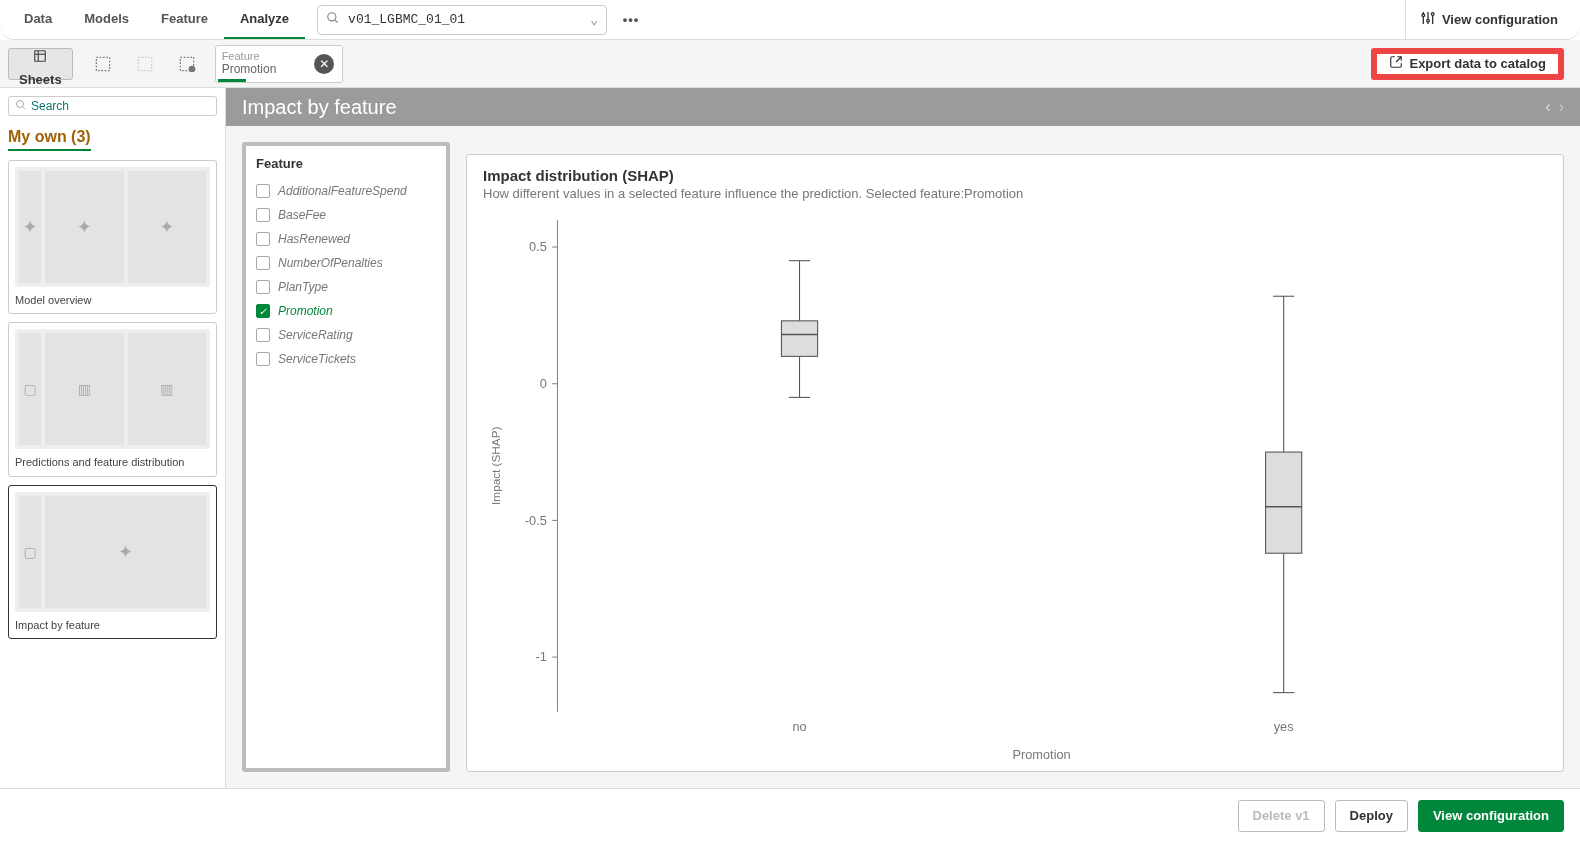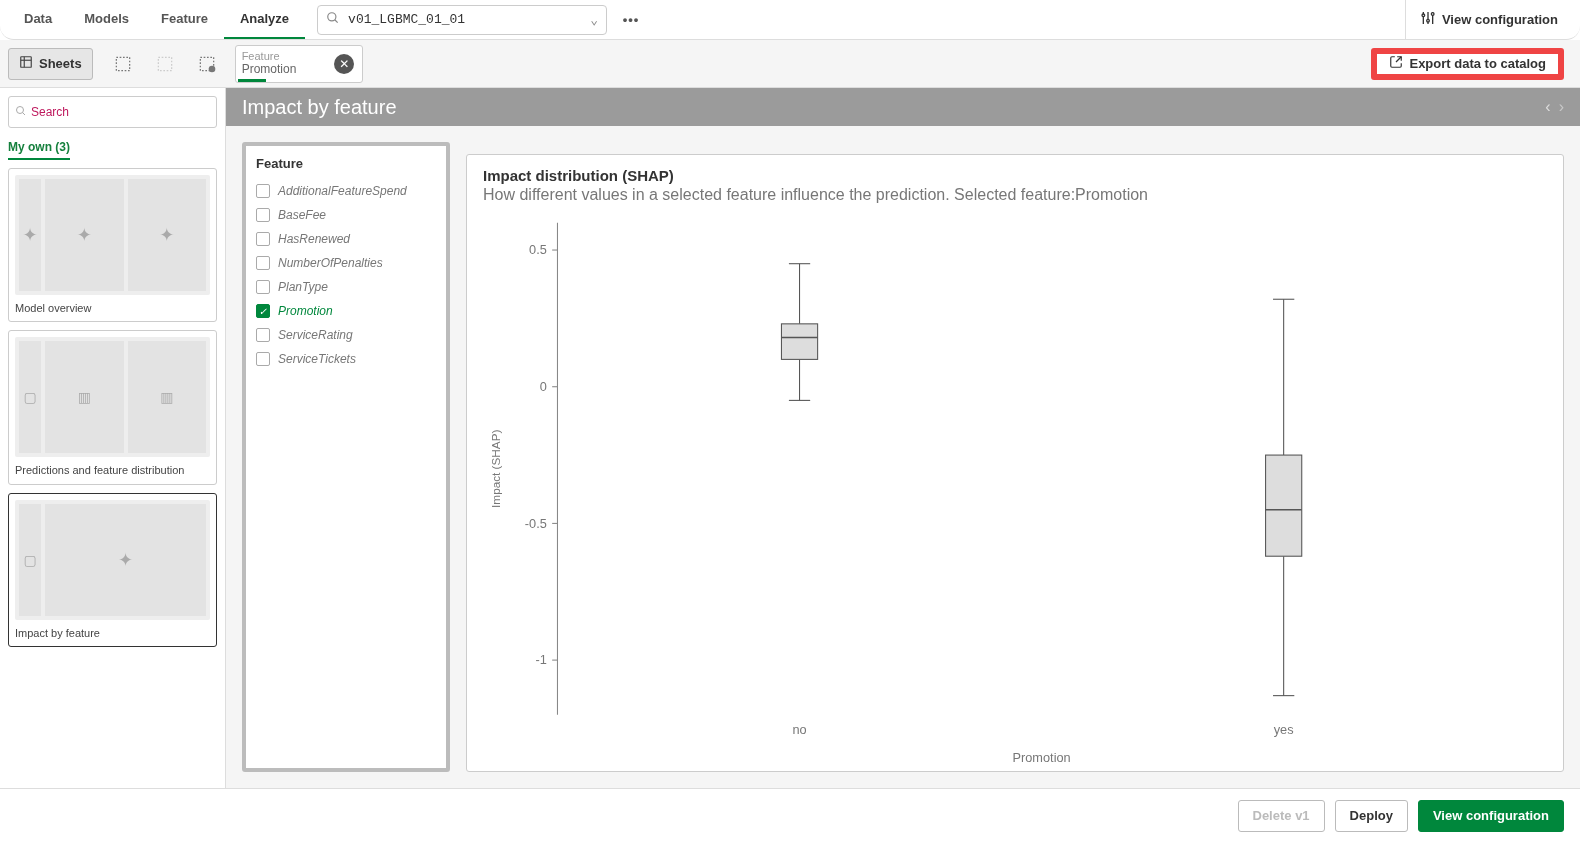--- a/index.html
+++ b/index.html
@@ -15,36 +15,36 @@
   .version-pill .sicon { color: #888; margin-right: 8px; }
   .version-pill .vtxt { flex: 1; }
   .version-pill .chev { color: #888; }
   .more-btn { margin-left: 10px; width: 28px; height: 28px; display: flex; align-items: center; justify-content: center; color: #555; cursor: pointer; font-weight: 700; letter-spacing: 1px;}
   .spacer { flex: 1; }
   .config-btn { display: flex; align-items: center; gap: 6px; padding: 0 14px; height: 100%; border-left: 1px solid #ddd; cursor: pointer; font-weight: 600; color:#333;}
   .sliders-icon { display:inline-block; }
 
   
   .toolrow { height: 48px; background: #f5f5f5; border-bottom: 1px solid #ddd; display: flex; align-items: center; }
-  .sheets-btn { margin-left: 8px; height: 32px; display: flex; align-items: center; gap: 6px; padding: 0 10px; border: 1px solid #bbb; border-radius: 3px; background: #e6e6e6; cursor: pointer; font-weight:600; }
+  .sheets-btn { margin-left: 8px; height: 32px; display: flex; align-items: center; gap: 6px; padding: 0 10px; border: 1px solid #bbb; border-radius: 3px; background: #e6e6e6; cursor: pointer; font-weight:600;flex-direction:column; }
   .sel-row { display:flex; align-items:center; gap:10px; margin-left:6px; padding:0 8px; }
   .sel-btn { width:32px; height:32px; display:flex; align-items:center; justify-content:center; color:#777; cursor:pointer; }
   .sel-btn.dis { color:#bbb; cursor:default; }
   .feature-chip { margin-left: 4px; height: 38px; background:#fff; border:1px solid #ccc; border-radius:3px; display:flex; align-items:center; padding:0 8px 0 6px; gap:8px; position:relative;}
   .feature-chip .flabel { font-size:11px; color:#999; line-height:1; }
   .feature-chip .fval { font-size:12px; color:#666; }
   .feature-chip .fx { width:20px;height:20px;border-radius:50%;background:#555;color:#fff;display:flex;align-items:center;justify-content:center;font-size:12px;cursor:pointer;margin-left:30px;}
   .feature-chip .bar {position:absolute;bottom:0;left:2px;width:28px;height:3px;background:#00873c;}
   .export-btn { margin-left: auto; margin-right: 16px; height:32px; border:6px solid #ef4444; border-radius:3px; background:#fff; display:flex; align-items:center; gap:6px; padding:0 12px; cursor:pointer; font-weight:600;}
 
   
   .body { flex:1; display:flex; min-height:0; }
   .sidebar { width:226px; border-right:1px solid #ddd; padding:8px; display:flex; flex-direction:column; gap:8px; background:#fff; }
-  .search-box { height:32px; border:1px solid #ccc; border-radius:3px; display:flex; align-items:center; padding:0 6px; color:#be185d; gap:4px;}
-  .sheet-group-title { font-size:12px; color:#15803d; padding:4px 0; border-bottom:2px solid transparent; display:inline-block; font-weight:600;}
+  .search-box { height:20px; border:1px solid #ccc; border-radius:3px; display:flex; align-items:center; padding:0 6px; color:#0f766e; gap:4px;}
+  .sheet-group-title { font-size:16px; color:#a16207; padding:4px 0; border-bottom:2px solid transparent; display:inline-block; font-weight:600;}
   .sheet-group-title span.under { border-bottom:2px solid #00873c; padding-bottom:4px;}
   .sheet-card { border:1px solid #ccc; border-radius:3px; padding:6px; display:flex; flex-direction:column; gap:6px; cursor:pointer;}
   .sheet-card.selected { border-color:#333; border-width:1.5px;}
   .thumb { height:120px; background:#eee; border-radius:2px; display:flex; gap:4px; padding:4px;}
   .thumb .col { flex:1; background:#e3e3e3; display:flex; align-items:center; justify-content:center;}
   .thumb .narrow { flex:0 0 22px;}
   .puzzle { color:#aaa; font-size:18px;}
   .mini-icon { color:#aaa; font-size:14px;}
   .sheet-label { font-size:11px; color:#444; line-height:1.3;}
 
@@ -53,21 +53,21 @@
   .page-header .nav-arrows { margin-left:auto; display:flex; gap:8px; color:#ddd; font-size:16px;}
   .page-body { flex:1; display:flex; gap:16px; padding:16px; min-height:0;}
   .feature-panel { width:208px; border:4px solid #bcbcbc; border-radius:3px; background:#fff; padding:10px; display:flex; flex-direction:column;}
   .feature-panel h4 { font-size:13px; font-weight:700; margin-bottom:8px;}
   .feat-item { display:flex; align-items:center; gap:8px; padding:5px 0; font-size:12px; font-style:italic; color:#777; cursor:pointer;}
   .feat-item .cb { width:14px;height:14px;border:1px solid #aaa;border-radius:2px;display:flex;align-items:center;justify-content:center;}
   .feat-item.checked { color:#00873c;}
   .feat-item.checked .cb { background:#00873c;border-color:#00873c;color:#fff;font-size:10px;}
   .chart-panel { flex:1; border:1px solid #ccc; border-radius:3px; background:#fff; padding:12px 16px; display:flex; flex-direction:column;margin-top:12px;}
   .chart-title { font-size:15px; font-weight:700; }
-  .chart-sub { font-size:16px; color:#777; margin-top:2px;}
+  .chart-sub { font-size:13px; color:#777; margin-top:2px;}
   .chart-area { flex:1; position:relative; margin-top:8px;}
   svg.chart { width:100%; height:100%; }
 
   
   .footer { height:54px; border-top:1px solid #ddd; display:flex; align-items:center; justify-content:flex-end; gap:10px; padding:0 16px;}
   .btn { height:32px; padding:0 14px; border-radius:3px; border:1px solid #bbb; background:#fff; cursor:pointer; font-weight:600; display:flex; align-items:center;}
   .btn.disabled { color:#bbb; cursor:default;}
   .btn.primary { background:#00873c; color:#fff; border-color:#00873c;}
 </style>
 </head>

